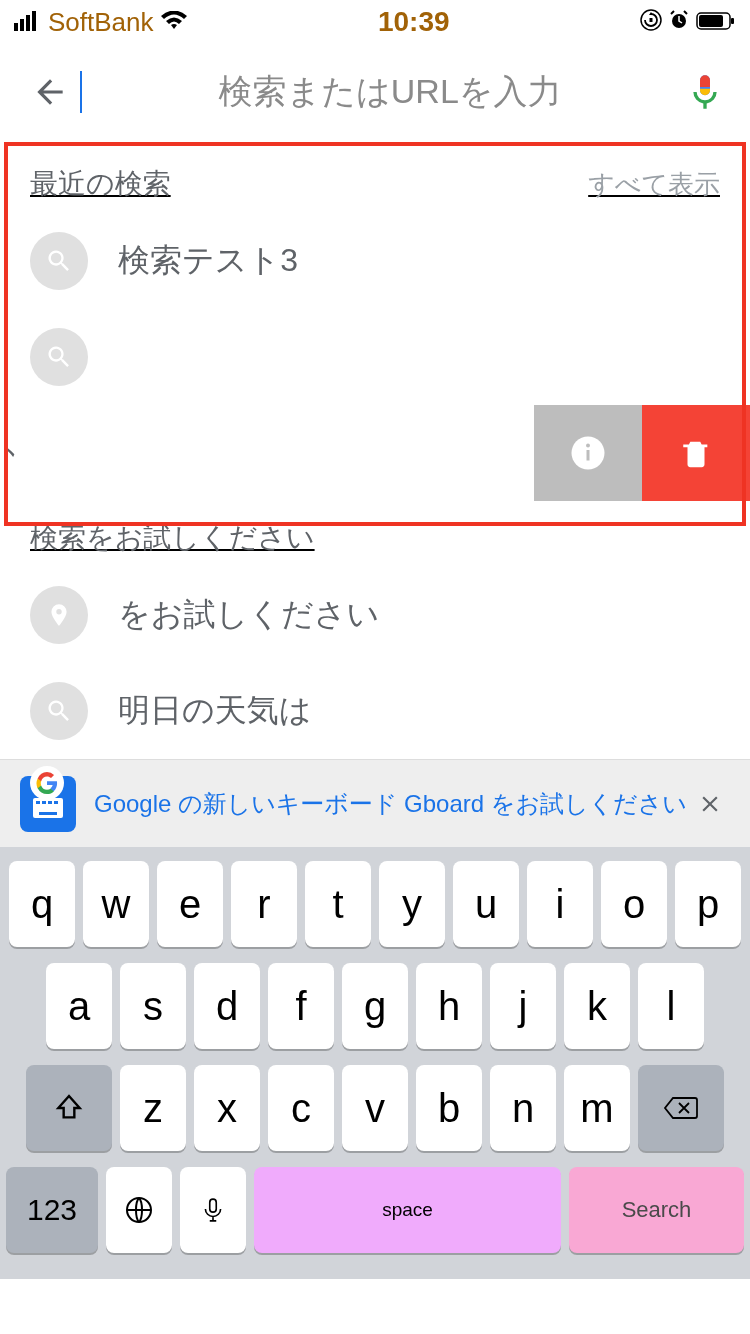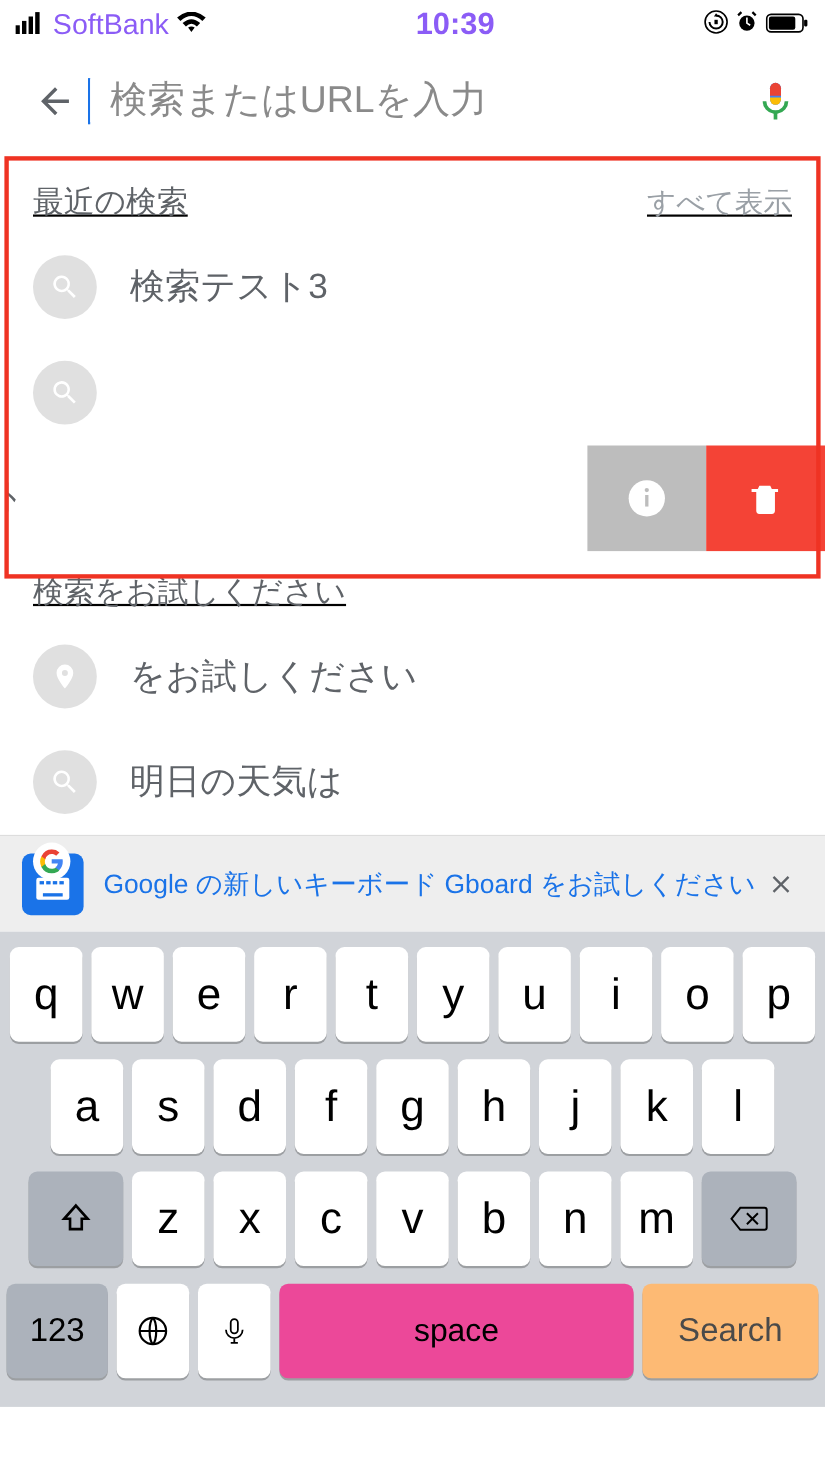--- a/index.html
+++ b/index.html
@@ -1,26 +1,26 @@
 <!DOCTYPE html>
 <html><head>
 <meta charset="utf-8">
 <style>
   * { box-sizing: border-box; margin: 0; padding: 0; }
   html, body { width: 750px; height: 1334px; font-family: -apple-system, "Hiragino Sans", sans-serif; background: #fff; overflow: hidden; }
 
   
-  .status-bar { height: 44px; display: flex; align-items: center; justify-content: space-between; padding: 0 14px; font-size: 26px; font-weight: 500; color: #8b5cf6; }
+  .status-bar { height: 44px; display: flex; align-items: center; justify-content: space-between; padding: 0 14px; font-size: 26px; font-weight: 500; color: #a16207; }
   .status-left, .status-right { display: flex; align-items: center; gap: 6px; }
   .status-center { font-weight: 600; font-size: 28px; }
 
   
   .search-header { height: 95px; display: flex; align-items: center; padding: 0 20px; }
   .back-arrow { width: 60px; display:flex; align-items:center; justify-content:center; }
-  .search-input { flex: 1; font-size: 34px; color: #8a8a8a; border: none; outline: none; padding-left: 18px; }
+  .search-input { flex: 1; font-size: 34px; color: #8a8a8a; border: none; outline: none; padding-left: 18px; text-align: center; }
   .search-input::placeholder { color: #8a8a8a; }
   .cursor { display:inline-block; width:2px; height:42px; background:#1a73e8; margin-right:0px; vertical-align:middle; }
   .mic { width: 50px; display:flex; align-items:center; justify-content:center; }
 
   
   .highlight-box { position: absolute; left: 4px; top: 142px; width: 742px; height: 384px; border: 4px solid #ef3323; pointer-events: none; z-index: 50; }
 
   
   .section-header { display:flex; justify-content:space-between; align-items:center; padding: 26px 30px 10px 30px; text-decoration: underline; }
   .section-title { font-size: 28px; color: #5f6368; font-weight: 500; }
@@ -45,22 +45,22 @@
 
   
   .keyboard { background:#d1d4d9; padding: 14px 6px 10px 6px; }
   .kb-row { display:flex; justify-content:center; gap:8px; margin-bottom:16px; }
   .key { background:#fff; border-radius:8px; box-shadow: 0 2px 0 rgba(0,0,0,0.25); height:86px; display:flex; align-items:center; justify-content:center; font-size:40px; color:#000; }
   .key.letter { width: 66px; }
   .row2 { padding: 0 38px; }
   .row3 .shift, .row3 .bksp { width: 86px; background:#acb2bb; }
   .row4 .num { width:92px; background:#acb2bb; font-size:30px; }
   .row4 .globe, .row4 .micr { width:66px; background:#fff; }
-  .row4 .space { flex:1; background:#ec4899; font-size:29px; }
-  .row4 .search { width:160px; background:#fdba74; font-size:30px; color:#4a4a4a; }
+  .row4 .space { flex:1; background:#f0abfc; font-size:19px; }
+  .row4 .search { width:175px; background:#f9a8d4; font-size:22px; color:#4a4a4a; }
 
 </style>
 </head>
 <body>
 
 <div class="status-bar">
   <div class="status-left">
     <span>
       <svg width="28" height="20" viewBox="0 0 28 20">
           <rect x="0" y="12" width="4" height="8" fill="#000"></rect>

